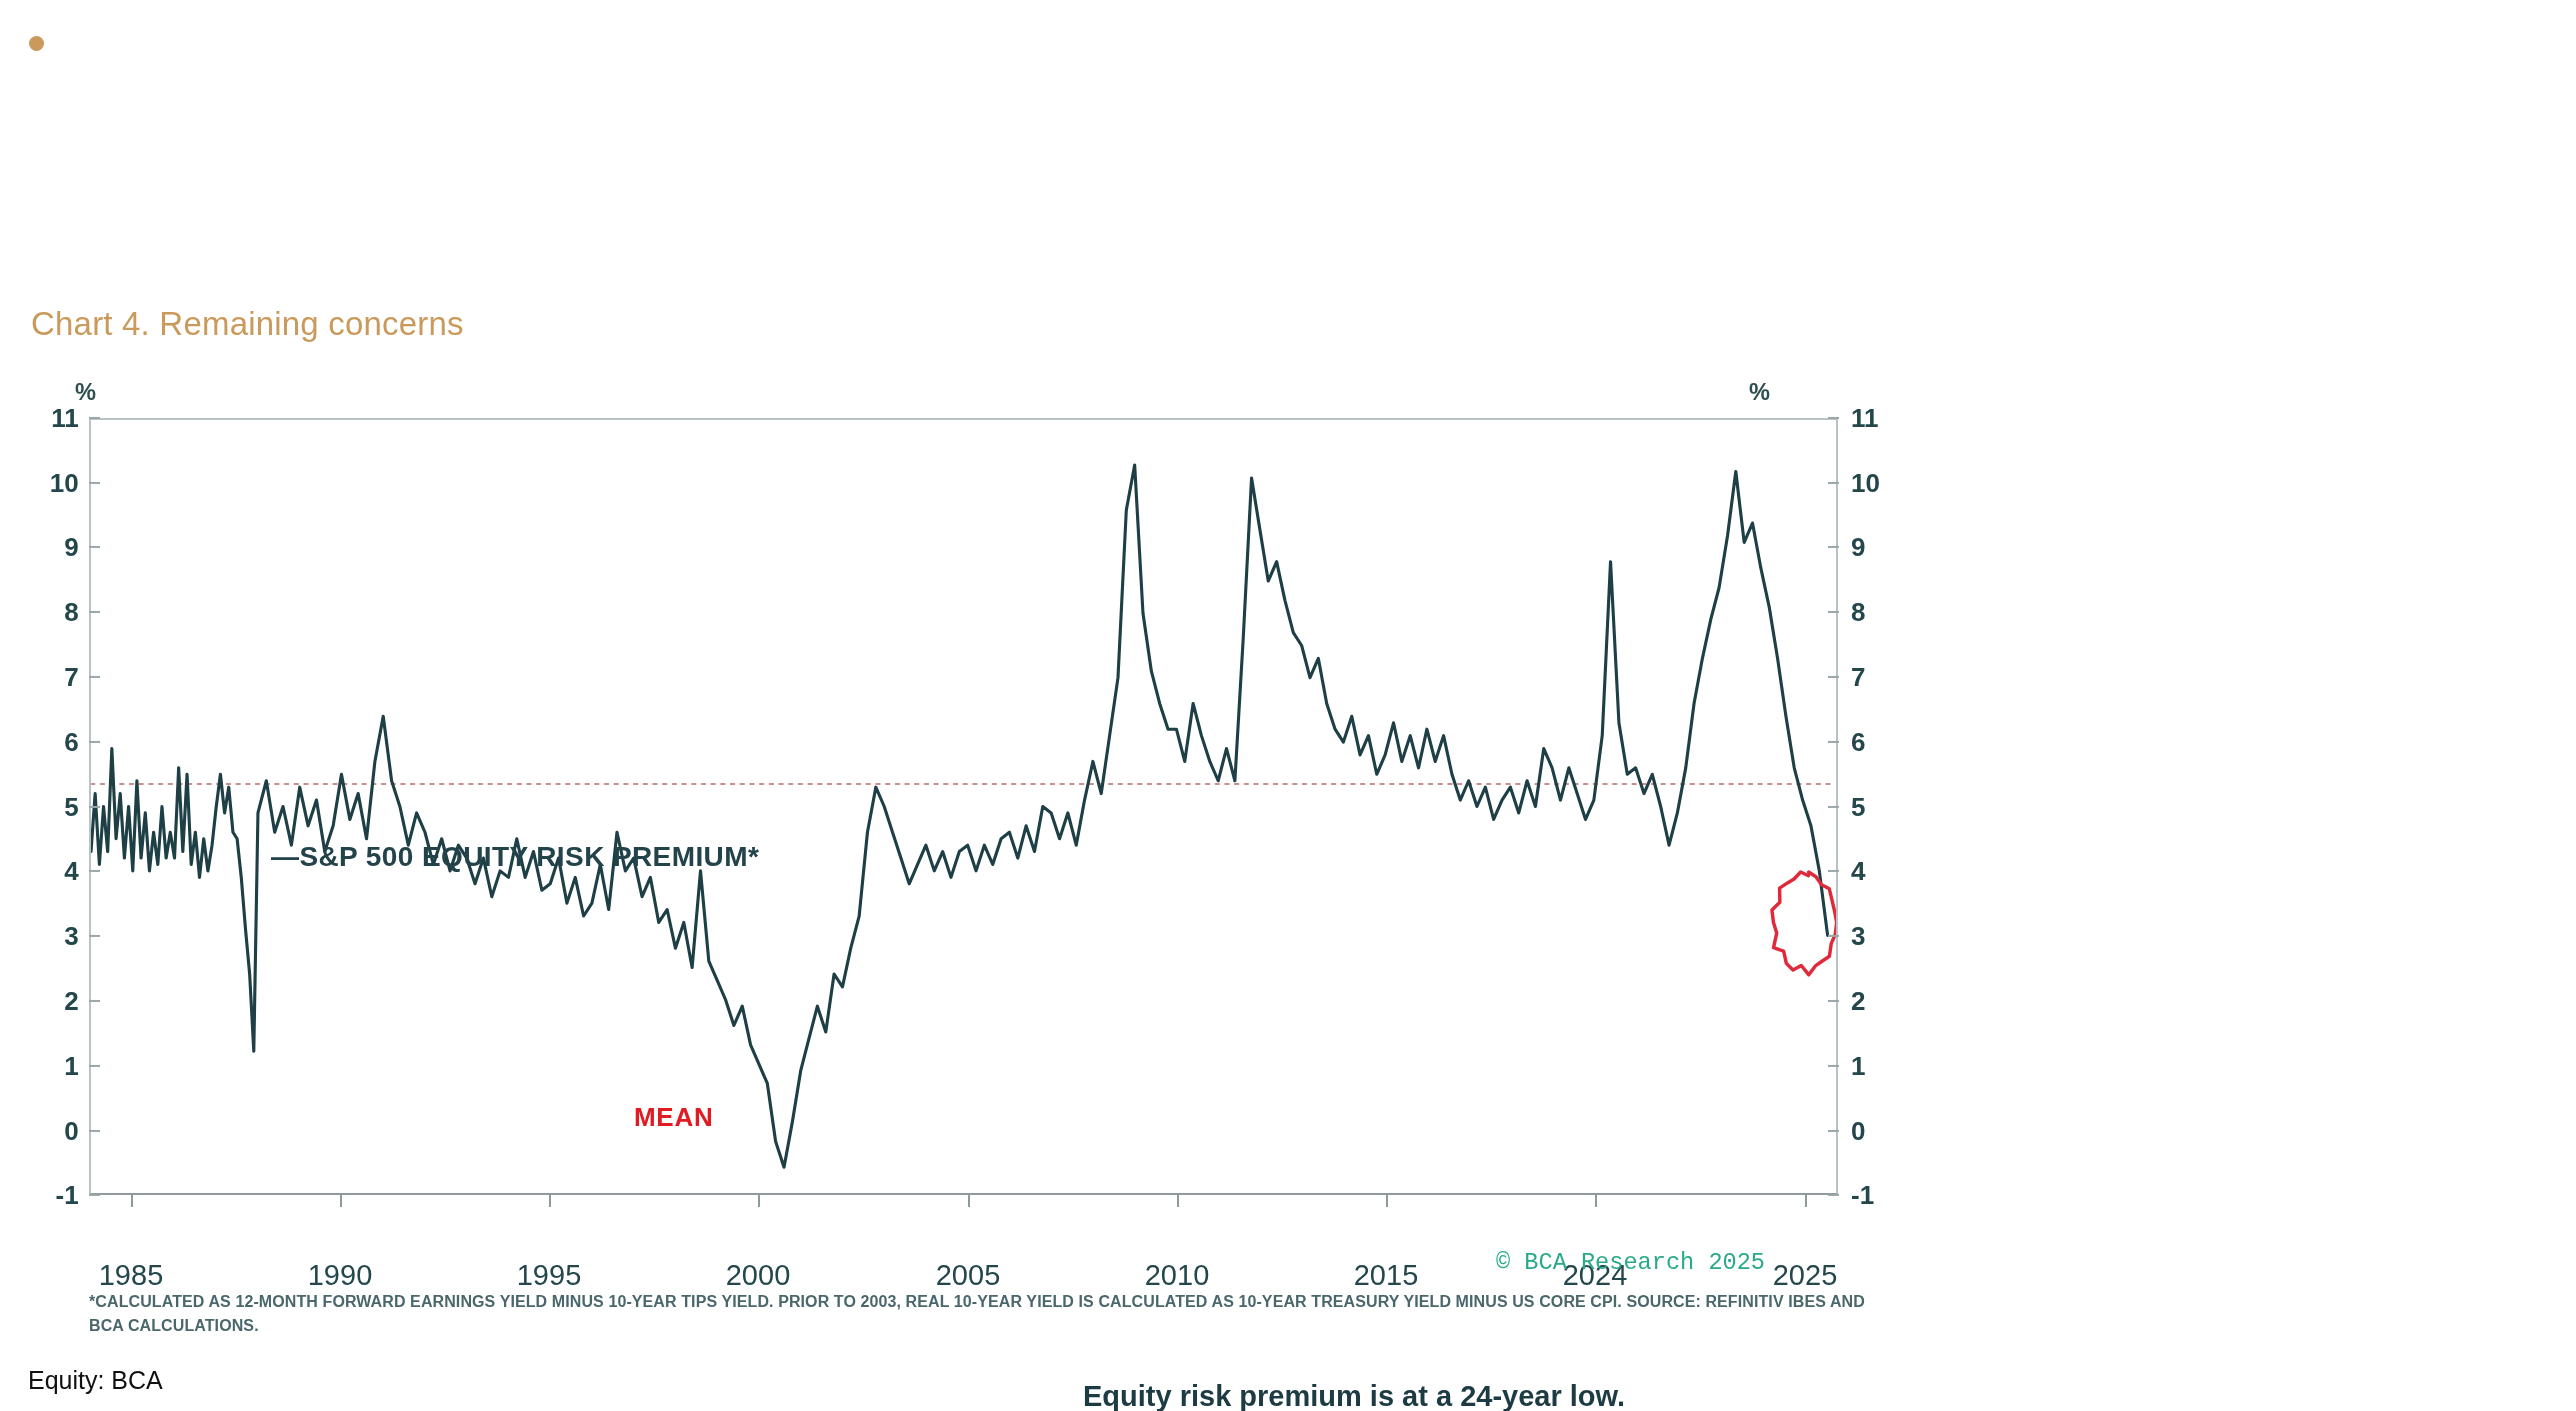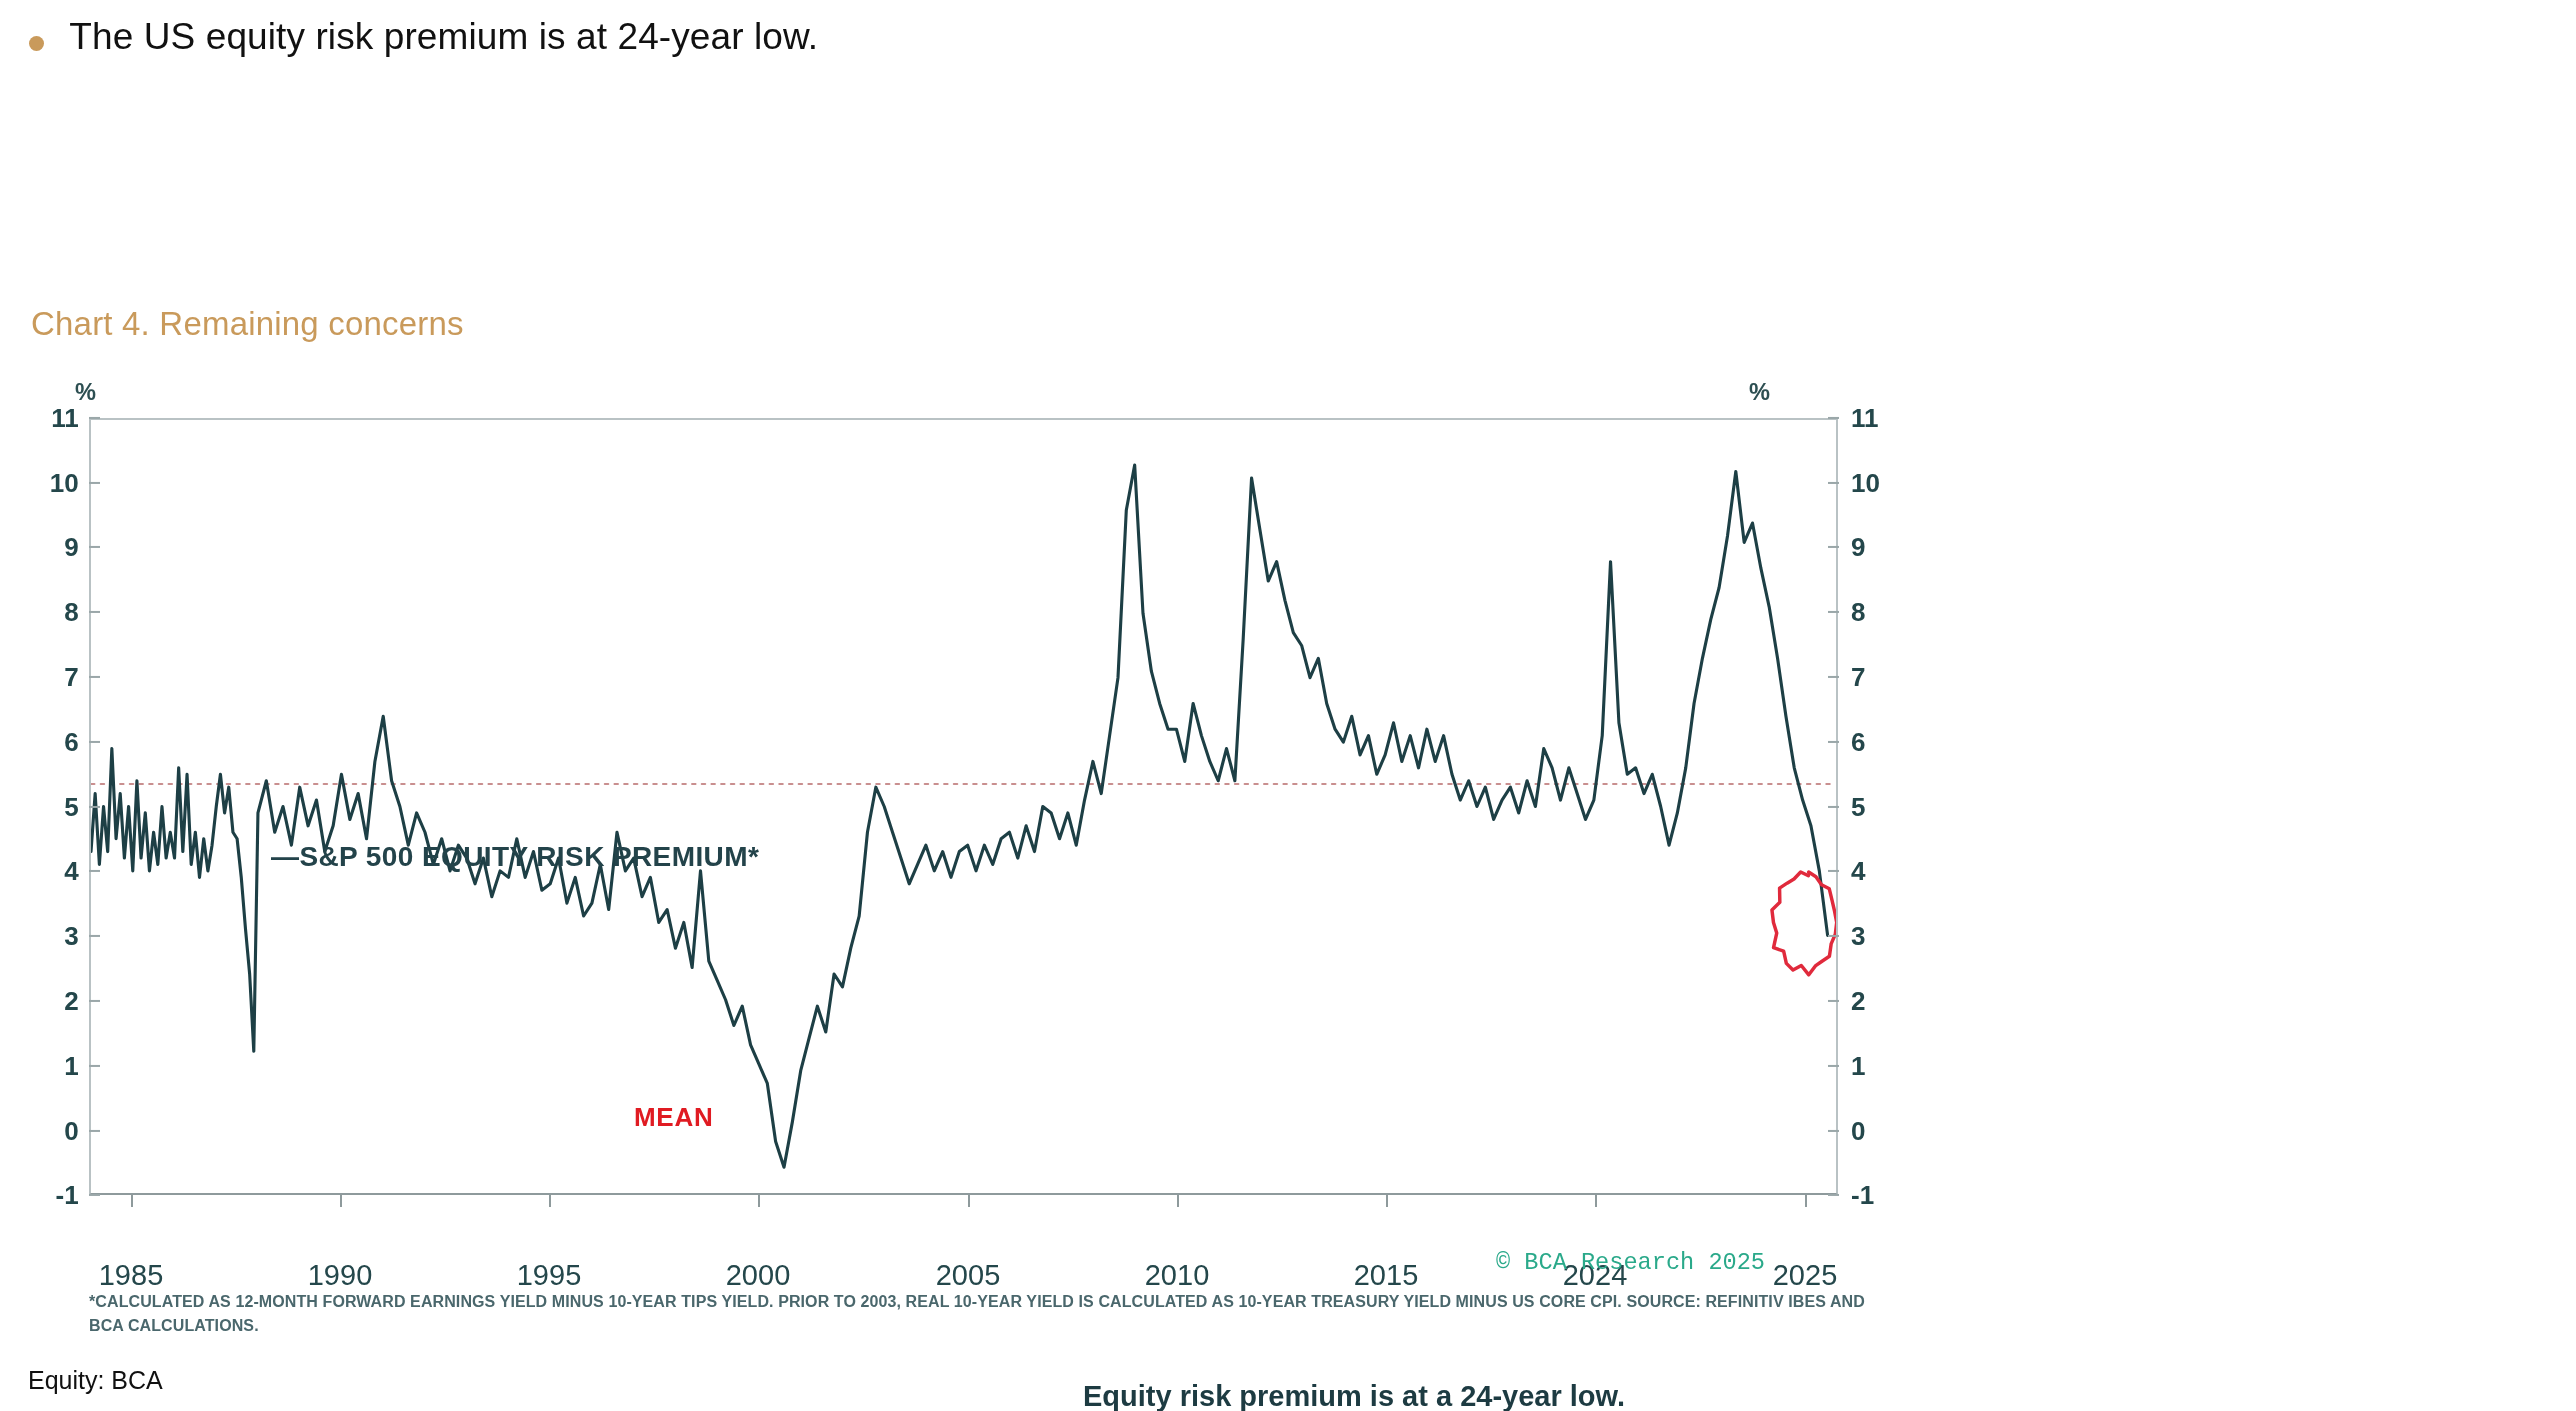--- a/index.html
+++ b/index.html
@@ -194,21 +194,20 @@
     font-size: 25px;
     color: #111111;
   }
 </style>
 </head>
 <body>
 
 <div class="bullets">
   <div class="bullet-row">
     <span class="bullet-dot"></span>
-    <span class="bullet-text">The US equity risk premium is at 24-year low.</span>
   </div>
 </div>
 
 <div class="chart-title">Chart 4. Remaining concerns</div>
 
 <div class="chart-block">
 
   <div class="unit-left">%</div>
   <div class="unit-right">%</div>
 

